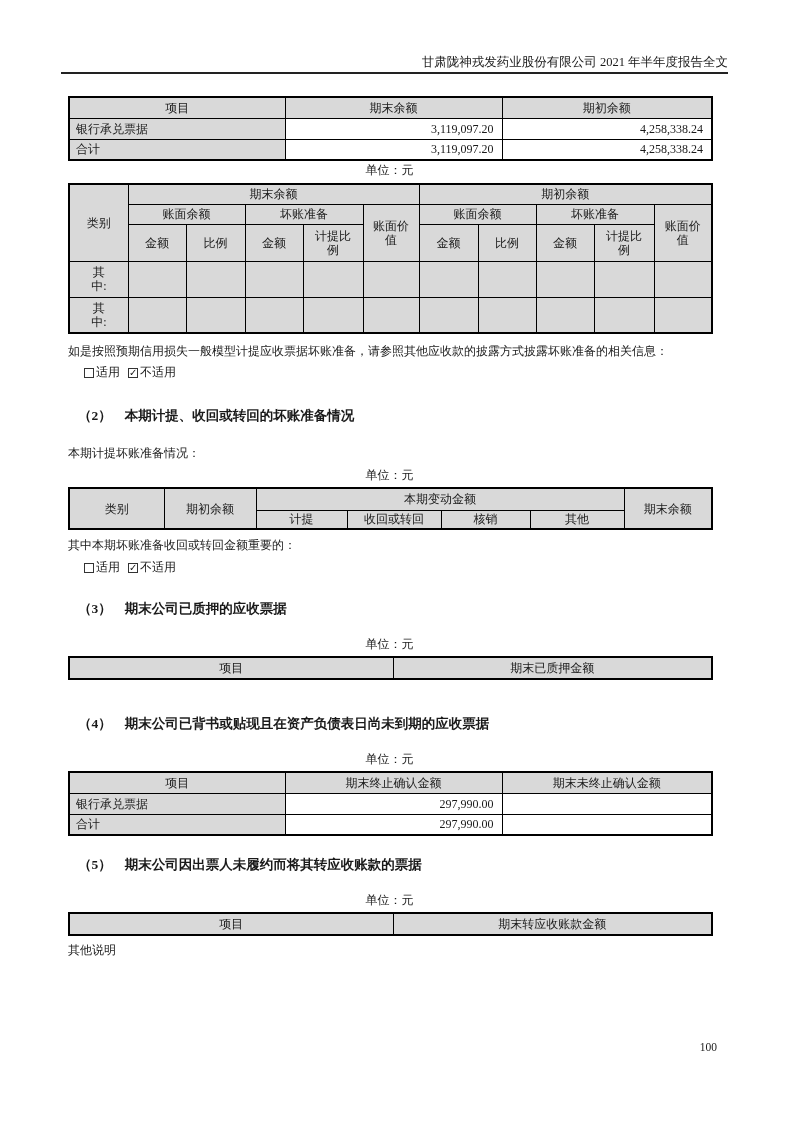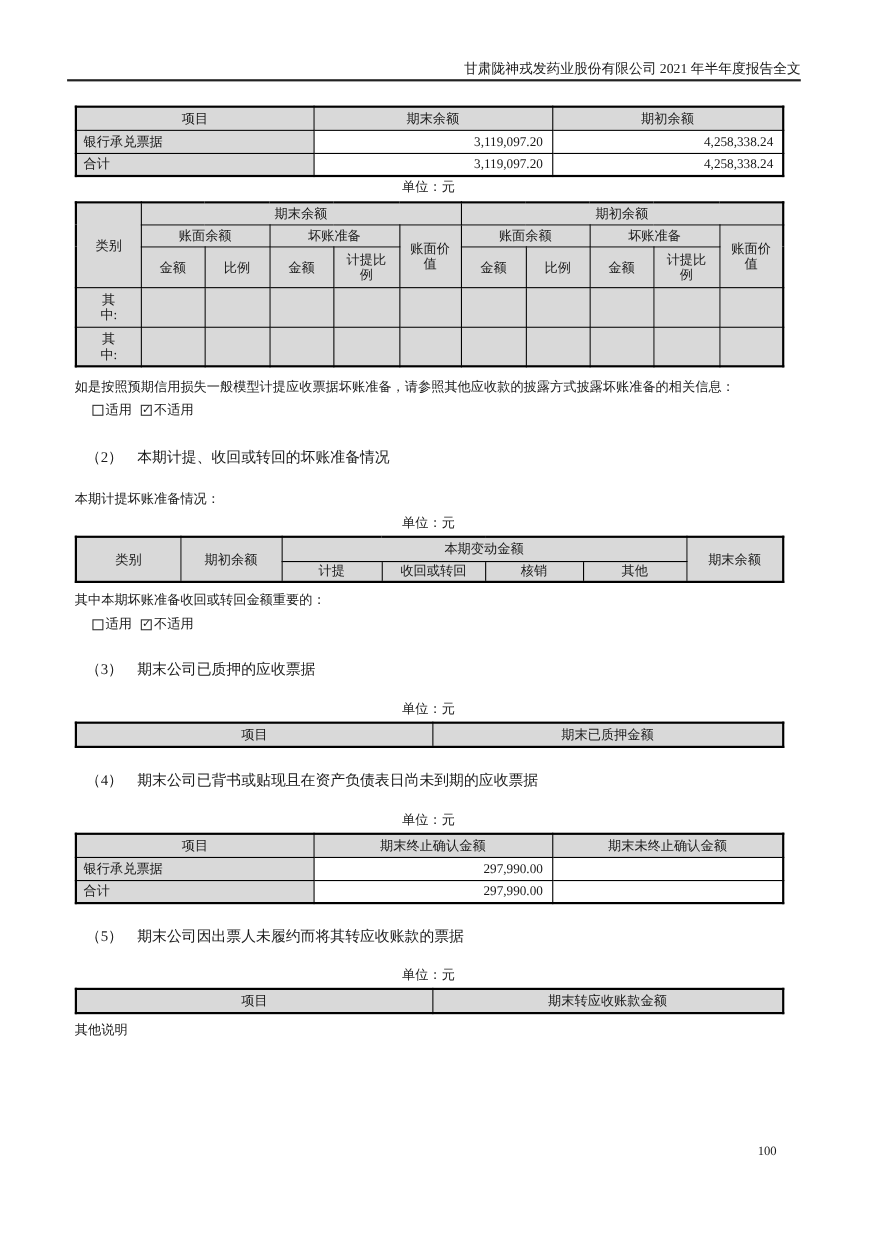--- a/index.html
+++ b/index.html
@@ -60,27 +60,27 @@
     border:1px solid #333; margin-right:2px;
     position:relative; background:#fff; flex:0 0 auto;
   }
   .cbox .tick {
     position:absolute; left:0; top:-2px;
     font-size:10px; line-height:12px;
     font-family:"DejaVu Sans",sans-serif;
   }
   .sec-heading {
     margin-left:78px;
-    font-weight:normal; font-size:13.5px; line-height:17px;
+    font-weight:bold; font-size:13.5px; line-height:17px;
   }
   .sec-heading .ttl { margin-left:13px; }
   .w3 { display:inline-block; width:3.1em; text-align:center; }
   .w1 { display:inline-block; width:1.25em; text-align:center; overflow:visible; white-space:normal; }
   .pageno {
-    position:absolute; top:1041px; left:57px; width:649px;
+    position:absolute; top:1041px; left:68px; width:649px;
     text-align:right; font-size:11.5px;
   }
   
 </style>
 </head>
 <body>
 
 <div class="page">
 
   <div class="doc-header">甘肃陇神戎发药业股份有限公司 2021 年半年度报告全文</div>
@@ -255,21 +255,21 @@
         <col style="width:319px">
       </colgroup>
     <tbody>
         <tr style="height:22px">
       <th class="shade c">项目</th>
       <th class="shade c">期末已质押金额</th>
     </tr>
   </tbody>
     </table>
 
-  <div class="sec-heading" style="margin-top:21px;">
+  <div class="sec-heading" style="margin-top:35px;">
     <span>（4）</span><span class="ttl">期末公司已背书或贴现且在资产负债表日尚未到期的应收票据</span>
   </div>
 
   <div class="unit" style="margin-top:20px;">单位：元</div>
 
   <table style="margin-top:4px; width:643px;">
     <colgroup>
         <col style="width:216px">
         <col style="width:217px">
         <col style="width:210px">

